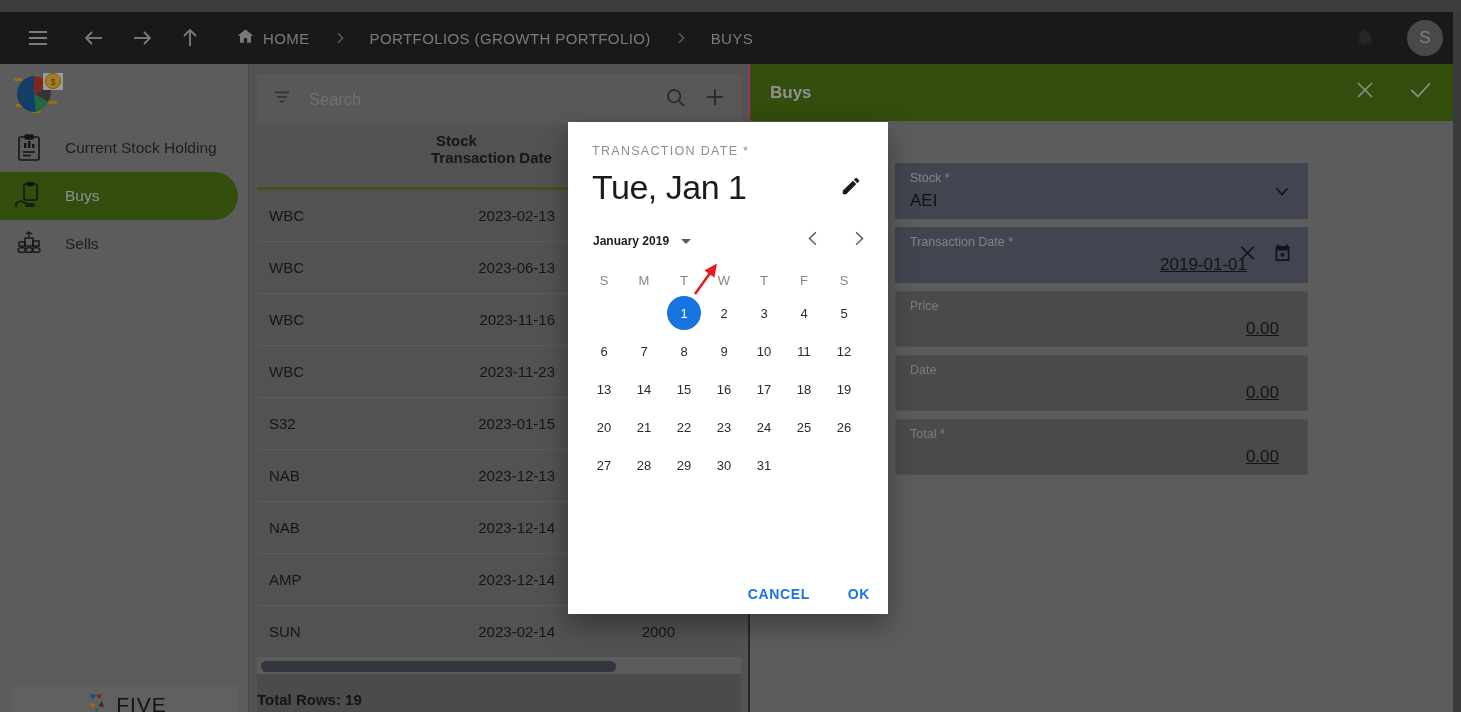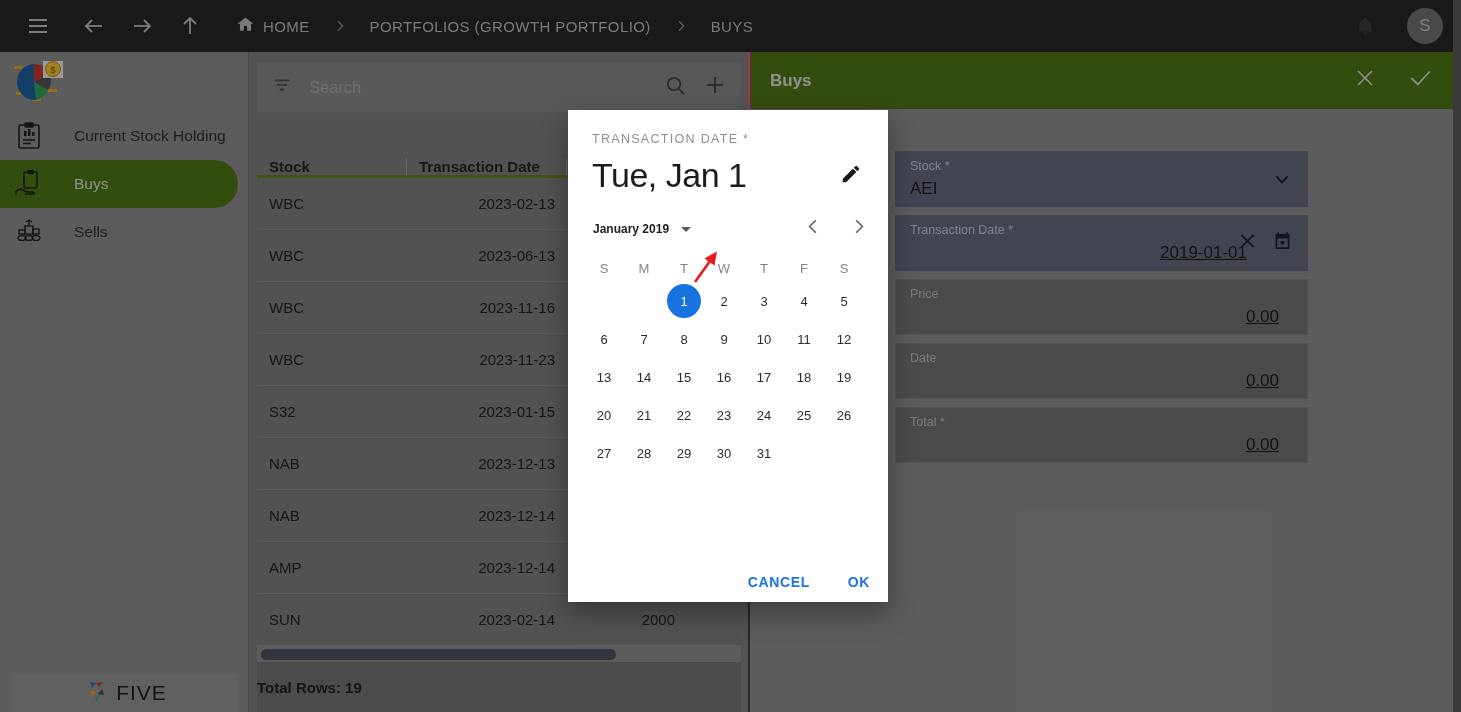--- a/index.html
+++ b/index.html
@@ -6,20 +6,21 @@
   html, body {
     width: 1461px; height: 712px;
     font-family: "Liberation Sans", sans-serif;
     overflow: hidden;
     background: #3c3c3c;
   }
   #app {
     position: relative;
     width: 1461px; height: 592px;
     background: #ec4899;
+    margin-top: 12px;
   }
 
   
   .topbar {
     position: absolute; top: 0; left: 0;
     width: 1461px; height: 52px;
     background: #262626;
     display: flex; align-items: center;
     padding-left: 18px;
     z-index: 30;
@@ -64,21 +65,21 @@
     width: 248px; height: 660px;
     background: #8a8a8a;
     z-index: 10;
   }
   .logo-wrap {
     height: 60px; display: flex; align-items: center;
     padding-left: 12px;
   }
   .sb-item {
     height: 48px; display: flex; align-items: center;
-    padding-left: 12px; gap: 28px;
+    padding-left: 12px; gap: 19px;
     color: #2d2d2d; font-size: 15.5px;
     border-radius: 0 24px 24px 0;
     margin-right: 10px;
   }
   .sb-item.active { background: #4d7314; color: #d6d6d6; }
   .sb-icon { width: 34px; height: 32px; flex: 0 0 auto; display:flex; align-items:center; justify-content:center;}
   .five-logo {
     position: absolute; bottom: 0; left: 12px;
     width: 226px; height: 38px;
     background: #8f8f8f;
@@ -106,23 +107,24 @@
   }
   .search-ph { color: #a7a7a7; font-size: 16.5px; margin-left: 16px; flex: 1; }
   .search-actions { display: flex; align-items: center; gap: 16px; color: #4a4a4a; }
 
   .table-wrap {
     position: absolute; top: 68px; left: 8px;
     width: 484px; height: 578px;
     background: #7b7b7b;
   }
   .thead {
-    height: 58px; display: flex; align-items: flex-end;
+    height: 58px; display: flex; align-items: center;
     border-bottom: 3px solid #5f7d1c;
     position: relative;
+    flex-direction: column;
   }
   .th {
     font-size: 15px; font-weight: bold; color: #232323;
     padding: 0 12px; position: relative;
   }
   .th.c0 { width: 150px; }
   .th.c1 { width: 160px; }
   .th.c2 { width: 120px; }
   .th-div {
     position: absolute; right: 0; top: 50%; transform: translateY(-50%);

